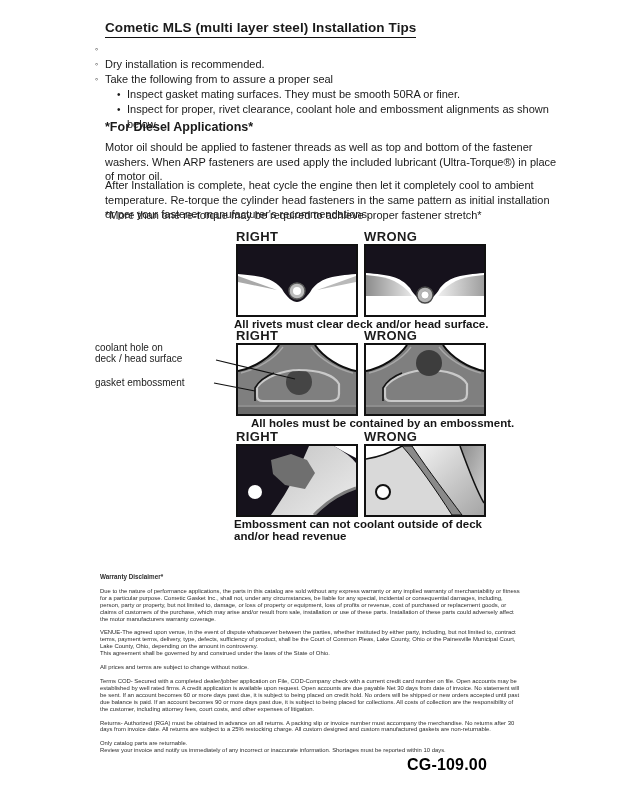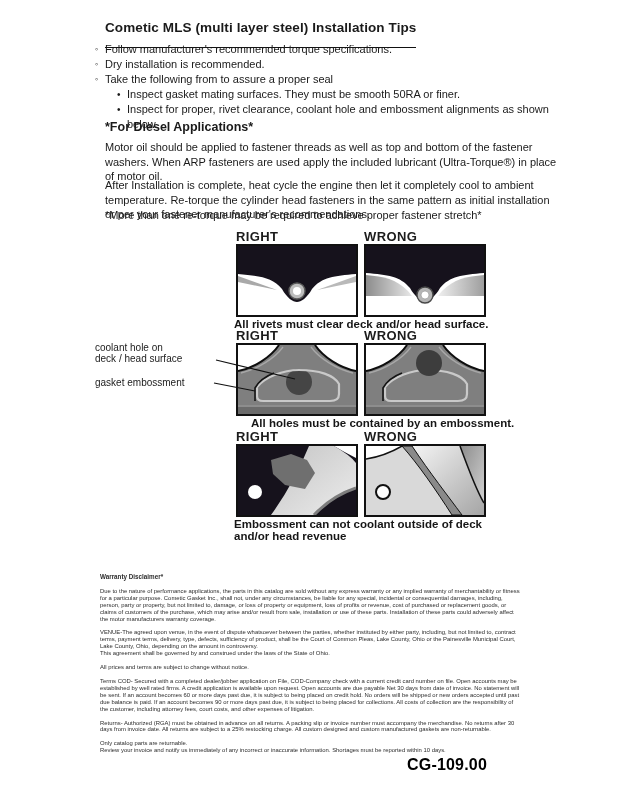--- a/index.html
+++ b/index.html
@@ -5,21 +5,21 @@
   html,body { margin:0; padding:0; background:#e8e8e8; }
   .page {
     position:relative; width:618px; height:800px; margin:0 auto;
     background:#ffffff; overflow:hidden;
     font-family:"Liberation Sans", sans-serif; color:#1a1a1a;
   }
   .abs { position:absolute; }
 
   .title {
     left:105px; top:20px; font-size:13.5px; font-weight:bold;
-    border-bottom:1.6px solid #111; padding-bottom:12px; letter-spacing:0.1px;
+    border-bottom:1.6px solid #111; padding-bottom:2px; letter-spacing:0.1px;
   }
   .bullets { left:95px; top:42px; width:460px; font-size:11px; }
   .bullet-row { display:flex; line-height:15px; }
   .bullet-row .mk { width:10px; flex:0 0 10px; font-size:9px; line-height:15px; }
   .sub { padding-left:22px; }
   .sub .mk { font-size:10px; }
 
   .diesel-heading { left:105px; top:120px; font-size:12.5px; font-weight:bold; }
   .para { left:105px; width:452px; font-size:11px; line-height:14.5px; }
   .p1 { top:140px; }
@@ -52,21 +52,20 @@
 </head>
 <body>
 
 <div class="page">
 
   <div class="abs title">Cometic MLS (multi layer steel) Installation Tips</div>
 
   <div class="abs bullets">
     <div class="bullet-row">
       <span class="mk">◦</span>
-      <span>Follow manufacturer's recommended torque specifications.</span>
     </div>
     <div class="bullet-row">
       <span class="mk">◦</span>
       <span>Dry installation is recommended.</span>
     </div>
     <div class="bullet-row">
       <span class="mk">◦</span>
       <span>Take the following from to assure a proper seal</span>
     </div>
     <div class="bullet-row sub">

